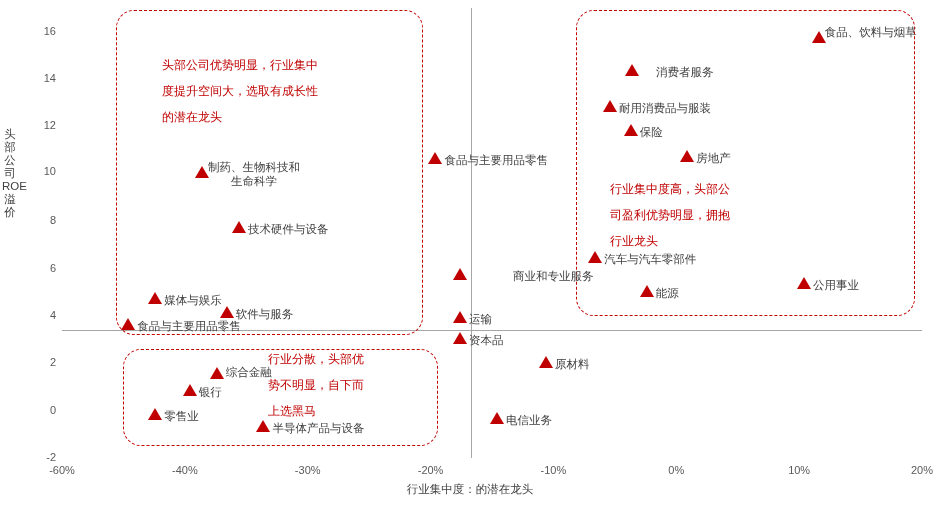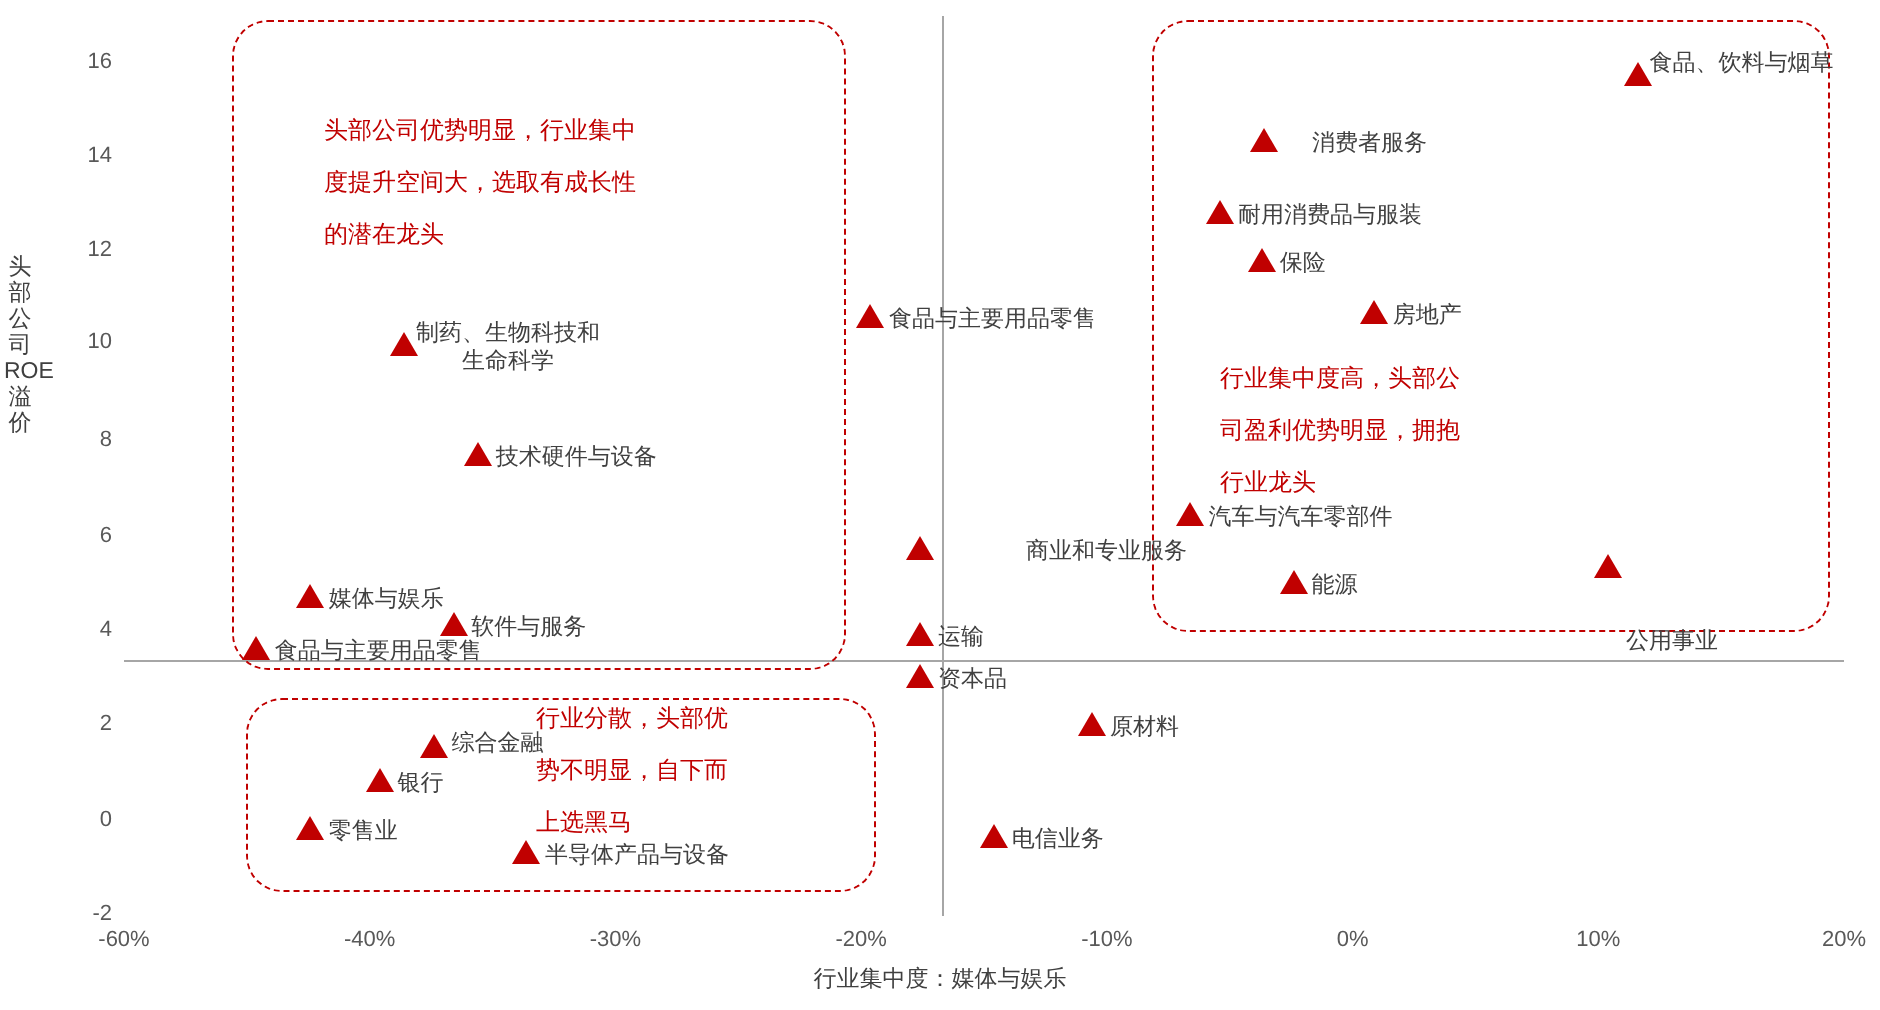--- a/index.html
+++ b/index.html
@@ -46,21 +46,21 @@
 
   
   .anno{position:absolute;color:#c00000;font-size:12px;line-height:26px;text-align:left;}
 </style>
 </head>
 <body>
 
 <div id="chart-root">
 
   <div class="axis-title-y">头部公司ROE溢价</div>
-  <div class="axis-title-x">行业集中度：媒体与娱乐</div>
+  <div class="axis-title-x">行业集中度：的潜在龙头</div>
 
   <div class="plot" id="plot">
     <div class="axis-line axis-x" id="axis-x" style="top: 322.105px;"></div>
     <div class="axis-line axis-y" id="axis-y" style="left: 409.114px;"></div>
   <div class="tick tick-y" style="left: -46px; top: 443px;">-2</div>
       <div class="tick tick-y" style="left: -46px; top: 395.632px;">0</div>
       <div class="tick tick-y" style="left: -46px; top: 348.263px;">2</div>
       <div class="tick tick-y" style="left: -46px; top: 300.895px;">4</div>
       <div class="tick tick-y" style="left: -46px; top: 253.526px;">6</div>
       <div class="tick tick-y" style="left: -46px; top: 206.158px;">8</div>
@@ -93,21 +93,21 @@
       <div class="pt-label" style="left: 382.486px; top: 144.947px;">食品与主要用品零售</div>
       <div class="pt" style="left: 133.057px; top: 158.158px;"></div>
       <div class="pt-label two-line" style="left: 146.057px; top: 152.158px;">制药、生物科技和生命科学</div>
       <div class="pt" style="left: 169.914px; top: 212.632px;"></div>
       <div class="pt-label" style="left: 185.914px; top: 213.632px;">技术硬件与设备</div>
       <div class="pt" style="left: 526.2px; top: 243.421px;"></div>
       <div class="pt-label" style="left: 542.2px; top: 244.421px;">汽车与汽车零部件</div>
       <div class="pt" style="left: 391.057px; top: 260px;"></div>
       <div class="pt-label" style="left: 407.057px; top: 261px; margin-left: 44px;">商业和专业服务</div>
       <div class="pt" style="left: 735.057px; top: 269.474px;"></div>
-      <div class="pt-label" style="left: 751.057px; top: 270.474px; margin-top: 36px;">公用事业</div>
+      <div class="pt-label" style="left: 751.057px; top: 270.474px;">公用事业</div>
       <div class="pt" style="left: 577.8px; top: 276.579px;"></div>
       <div class="pt-label" style="left: 593.8px; top: 277.579px;">能源</div>
       <div class="pt" style="left: 86.3714px; top: 283.684px;"></div>
       <div class="pt-label" style="left: 102.371px; top: 284.684px;">媒体与娱乐</div>
       <div class="pt" style="left: 157.629px; top: 297.895px;"></div>
       <div class="pt-label" style="left: 173.629px; top: 298.895px;">软件与服务</div>
       <div class="pt" style="left: 391.057px; top: 302.632px;"></div>
       <div class="pt-label" style="left: 407.057px; top: 303.632px;">运输</div>
       <div class="pt" style="left: 59.3429px; top: 309.737px;"></div>
       <div class="pt-label" style="left: 75.3429px; top: 310.737px;">食品与主要用品零售</div>

